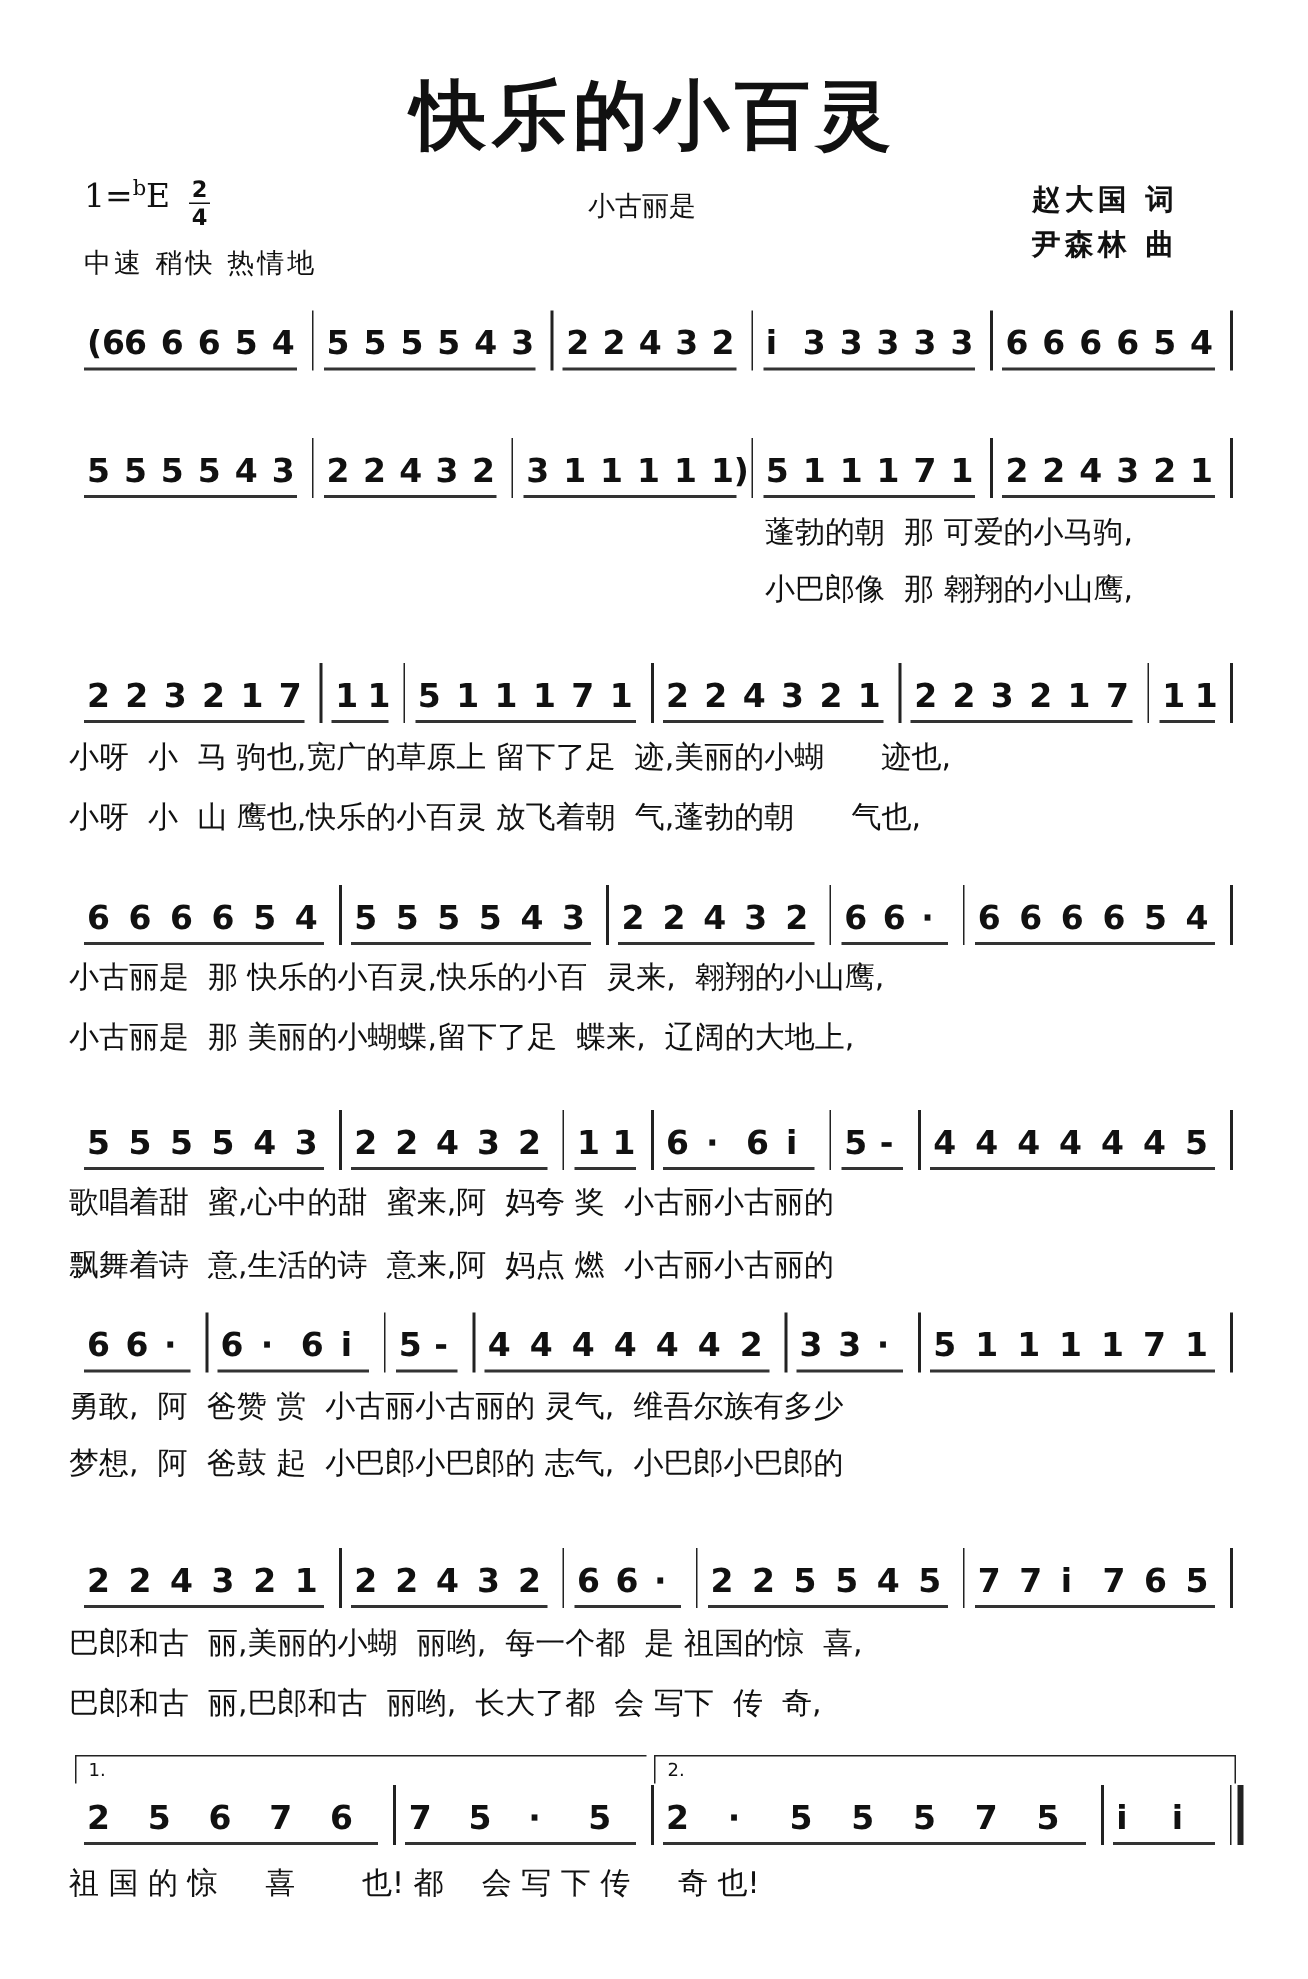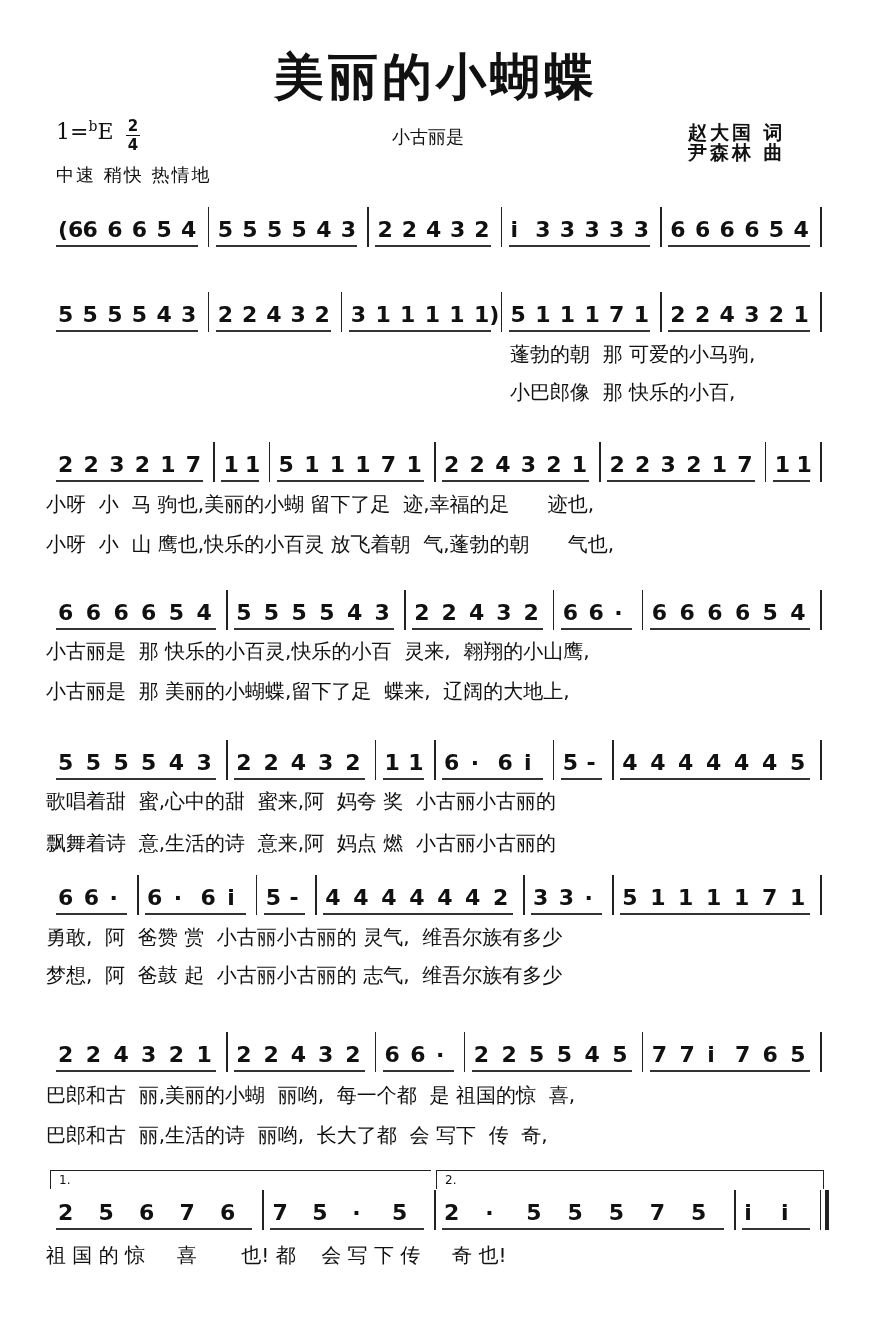--- a/index.html
+++ b/index.html
@@ -20,34 +20,34 @@
   .bar { position:absolute; top:-8px; width:1.5px; height:40px; background:#222; }
   .bar.dbl { width:4px; background:none; border-left:1.5px solid #222; border-right:4px solid #222; }
   .ul { position:absolute; height:1.5px; background:#333; }
   .lyric { position:absolute; left:46px; font-size:20px; letter-spacing:0px; white-space:pre; }
   .volta { position:absolute; border-top:1.5px solid #222; border-left:1.5px solid #222; height:18px; font-size:12px; }
   .volta span { position:absolute; left:8px; top:2px; }
 </style>
 </head>
 <body>
 
-<div class="title">美丽的小蝴蝶</div>
+<div class="title">快乐的小百灵</div>
 
 <div class="key">
   <span>1=</span><sup>b</sup><span>E</span>
 </div>
 <div class="timesig">
   <div>2</div>
   <div class="line"></div>
   <div>4</div>
 </div>
 <div class="tempo">中速  稍快  热情地</div>
 <div class="genre">小古丽是</div>
 <div class="credit" style="top:120px">赵大国  词</div>
-<div class="credit" style="top:140px">尹森林  曲</div>
+<div class="credit" style="top:150px">尹森林  曲</div>
 
 <div id="score">
     <div class="system" style="top: 215px;">
       <span class="note" style="left: 58px;">(6</span>
       <span class="note" style="left: 82.6207px;">6</span>
       <span class="note" style="left: 107.241px;">6</span>
       <span class="note" style="left: 131.862px;">6</span>
       <span class="note" style="left: 156.483px;">5</span>
       <span class="note" style="left: 181.103px;">4</span>
       <div class="bar" style="left: 207.724px;"></div>
@@ -119,21 +119,21 @@
       <span class="note" style="left: 670.276px;">2</span>
       <span class="note" style="left: 694.897px;">2</span>
       <span class="note" style="left: 719.517px;">4</span>
       <span class="note" style="left: 744.138px;">3</span>
       <span class="note" style="left: 768.759px;">2</span>
       <span class="note" style="left: 793.379px;">1</span>
       <div class="bar" style="left: 820px;"></div>
       <div class="ul" style="left: 668.276px; width: 141.724px; top: 30px;"></div>
     </div>
     <div class="lyric" style="top: 341px; left: 510px;">蓬勃的朝  那 可爱的小马驹,</div>
-    <div class="lyric" style="top: 379px; left: 510px;">小巴郎像  那 快乐的小百,</div>
+    <div class="lyric" style="top: 379px; left: 510px;">小巴郎像  那 翱翔的小山鹰,</div>
     <div class="system" style="top: 450px;">
       <span class="note" style="left: 58px;">2</span>
       <span class="note" style="left: 83.5714px;">2</span>
       <span class="note" style="left: 109.143px;">3</span>
       <span class="note" style="left: 134.714px;">2</span>
       <span class="note" style="left: 160.286px;">1</span>
       <span class="note" style="left: 185.857px;">7</span>
       <div class="bar" style="left: 213.429px;"></div>
       <div class="ul" style="left: 56px; width: 147.429px; top: 30px;"></div>
       <span class="note" style="left: 223.429px;">1</span>
@@ -162,21 +162,21 @@
       <span class="note" style="left: 686.143px;">2</span>
       <span class="note" style="left: 711.714px;">1</span>
       <span class="note" style="left: 737.286px;">7</span>
       <div class="bar" style="left: 764.857px;"></div>
       <div class="ul" style="left: 607.429px; width: 147.429px; top: 30px;"></div>
       <span class="note" style="left: 774.857px;">1</span>
       <span class="note" style="left: 796.429px;">1</span>
       <div class="bar" style="left: 820px;"></div>
       <div class="ul" style="left: 772.857px; width: 37.1429px; top: 30px;"></div>
     </div>
-    <div class="lyric" style="top: 491px;">小呀  小  马 驹也,美丽的小蝴 留下了足  迹,幸福的足      迹也,</div>
+    <div class="lyric" style="top: 491px;">小呀  小  马 驹也,宽广的草原上 留下了足  迹,美丽的小蝴      迹也,</div>
     <div class="lyric" style="top: 531px;">小呀  小  山 鹰也,快乐的小百灵 放飞着朝  气,蓬勃的朝      气也,</div>
     <div class="system" style="top: 598px;">
       <span class="note" style="left: 58px;">6</span>
       <span class="note" style="left: 85.6923px;">6</span>
       <span class="note" style="left: 113.385px;">6</span>
       <span class="note" style="left: 141.077px;">6</span>
       <span class="note" style="left: 168.769px;">5</span>
       <span class="note" style="left: 196.462px;">4</span>
       <div class="bar" style="left: 226.154px;"></div>
       <div class="ul" style="left: 56px; width: 160.154px; top: 30px;"></div>
@@ -287,21 +287,21 @@
       <span class="note" style="left: 650.132px;">1</span>
       <span class="note" style="left: 678.11px;">1</span>
       <span class="note" style="left: 706.088px;">1</span>
       <span class="note" style="left: 734.066px;">1</span>
       <span class="note" style="left: 762.044px;">7</span>
       <span class="note" style="left: 790.022px;">1</span>
       <div class="bar" style="left: 820px;"></div>
       <div class="ul" style="left: 620.154px; width: 189.846px; top: 30px;"></div>
     </div>
     <div class="lyric" style="top: 924px;">勇敢,  阿  爸赞 赏  小古丽小古丽的 灵气,  维吾尔族有多少</div>
-    <div class="lyric" style="top: 962px;">梦想,  阿  爸鼓 起  小古丽小古丽的 志气,  维吾尔族有多少</div>
+    <div class="lyric" style="top: 962px;">梦想,  阿  爸鼓 起  小巴郎小巴郎的 志气,  小巴郎小巴郎的</div>
     <div class="system" style="top: 1040px;">
       <span class="note" style="left: 58px;">2</span>
       <span class="note" style="left: 85.6923px;">2</span>
       <span class="note" style="left: 113.385px;">4</span>
       <span class="note" style="left: 141.077px;">3</span>
       <span class="note" style="left: 168.769px;">2</span>
       <span class="note" style="left: 196.462px;">1</span>
       <div class="bar" style="left: 226.154px;"></div>
       <div class="ul" style="left: 56px; width: 160.154px; top: 30px;"></div>
       <span class="note" style="left: 236.154px;">2</span>
@@ -327,21 +327,21 @@
       <span class="note" style="left: 651.846px;">7</span>
       <span class="note" style="left: 679.538px;">7</span>
       <span class="note" style="left: 707.231px;">i</span>
       <span class="note" style="left: 734.923px;">7</span>
       <span class="note" style="left: 762.615px;">6</span>
       <span class="note" style="left: 790.308px;">5</span>
       <div class="bar" style="left: 820px;"></div>
       <div class="ul" style="left: 649.846px; width: 160.154px; top: 30px;"></div>
     </div>
     <div class="lyric" style="top: 1082px;">巴郎和古  丽,美丽的小蝴  丽哟,  每一个都  是 祖国的惊  喜,</div>
-    <div class="lyric" style="top: 1122px;">巴郎和古  丽,生活的诗  丽哟,  长大了都  会 写下  传  奇,</div>
+    <div class="lyric" style="top: 1122px;">巴郎和古  丽,巴郎和古  丽哟,  长大了都  会 写下  传  奇,</div>
     <div class="system" style="top: 1198px;">
       <span class="note" style="left: 58px;">2</span>
       <span class="note" style="left: 98.4889px;">5</span>
       <span class="note" style="left: 138.978px;">6</span>
       <span class="note" style="left: 179.467px;">7</span>
       <span class="note" style="left: 219.956px;">6</span>
       <div class="bar" style="left: 262.444px;"></div>
       <div class="ul" style="left: 56px; width: 196.444px; top: 30px;"></div>
       <span class="note" style="left: 272.444px;">7</span>
       <span class="note" style="left: 312.333px;">5</span>

